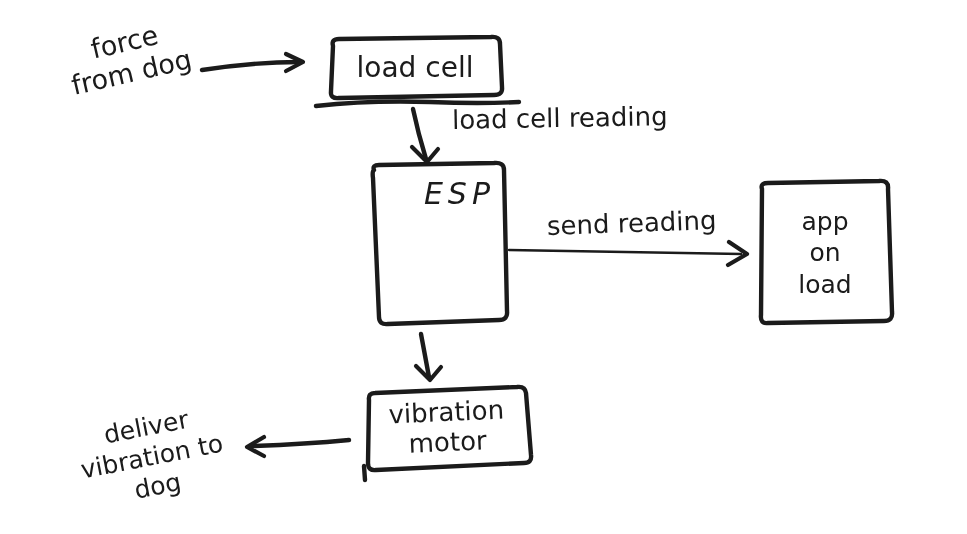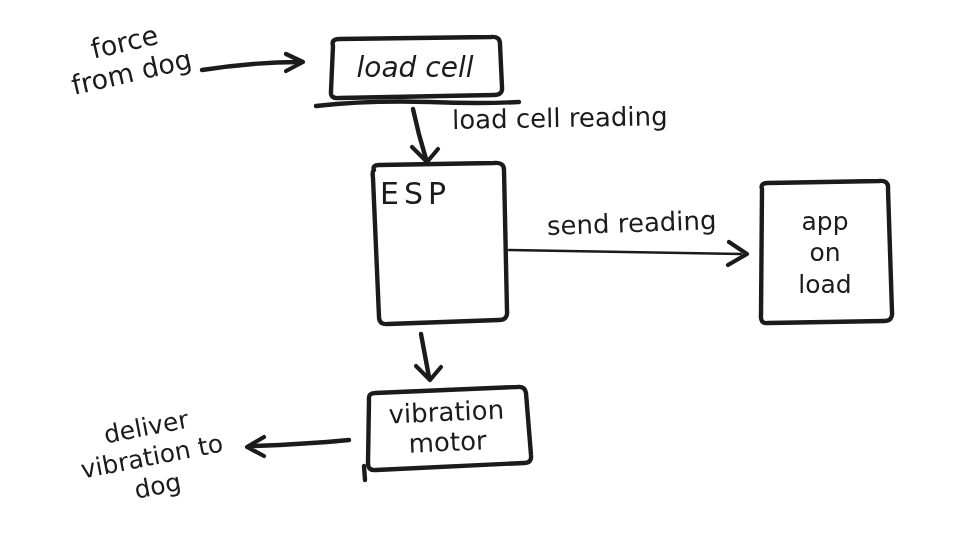--- a/index.html
+++ b/index.html
@@ -47,32 +47,32 @@
     text-align: center;
   }
   .annot-force {
     left: 38px; top: 26px; width: 180px;
     font-size: 27px;
     transform: rotate(-13deg);
   }
   .node-load-cell {
     left: 327px; top: 39px; width: 176px; height: 58px;
     font-size: 28px;
-    font-style: italic;
   }
   .edge-load-cell-reading {
     left: 452px; top: 104px;
     font-size: 26px;
     transform: rotate(-1deg);
   }
   .node-esp {
     left: 380px; top: 177px; width: 115px;
-    text-align: left;
+    text-align: right;
     font-size: 30px;
     letter-spacing: 5px;
+    font-style: italic;
   }
   .edge-send-reading {
     left: 547px; top: 209px;
     font-size: 26px;
     transform: rotate(-2deg);
   }
   .node-app {
     left: 759px; top: 185px; width: 132px; height: 136px;
     font-size: 25px;
     line-height: 1.25;

